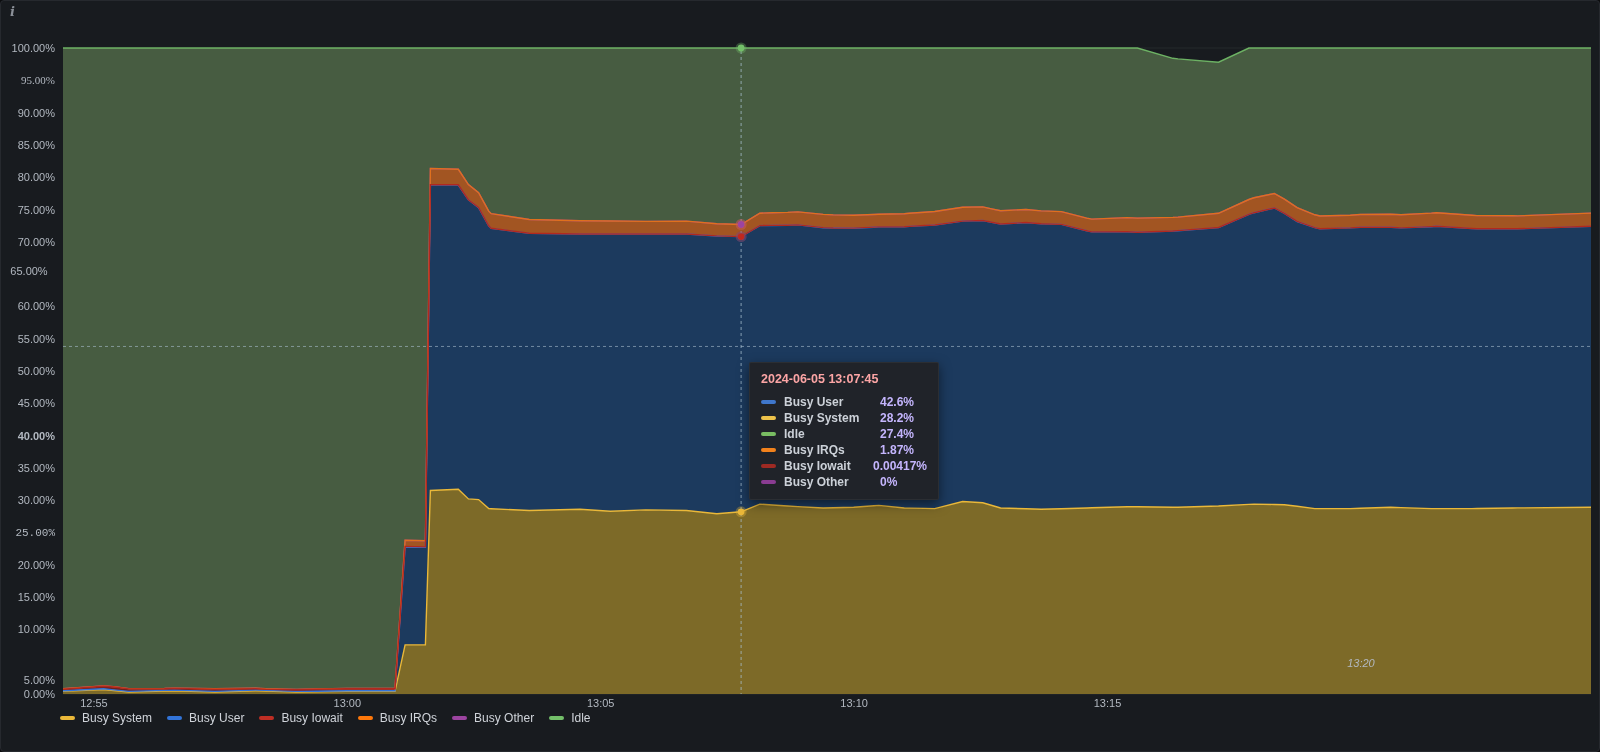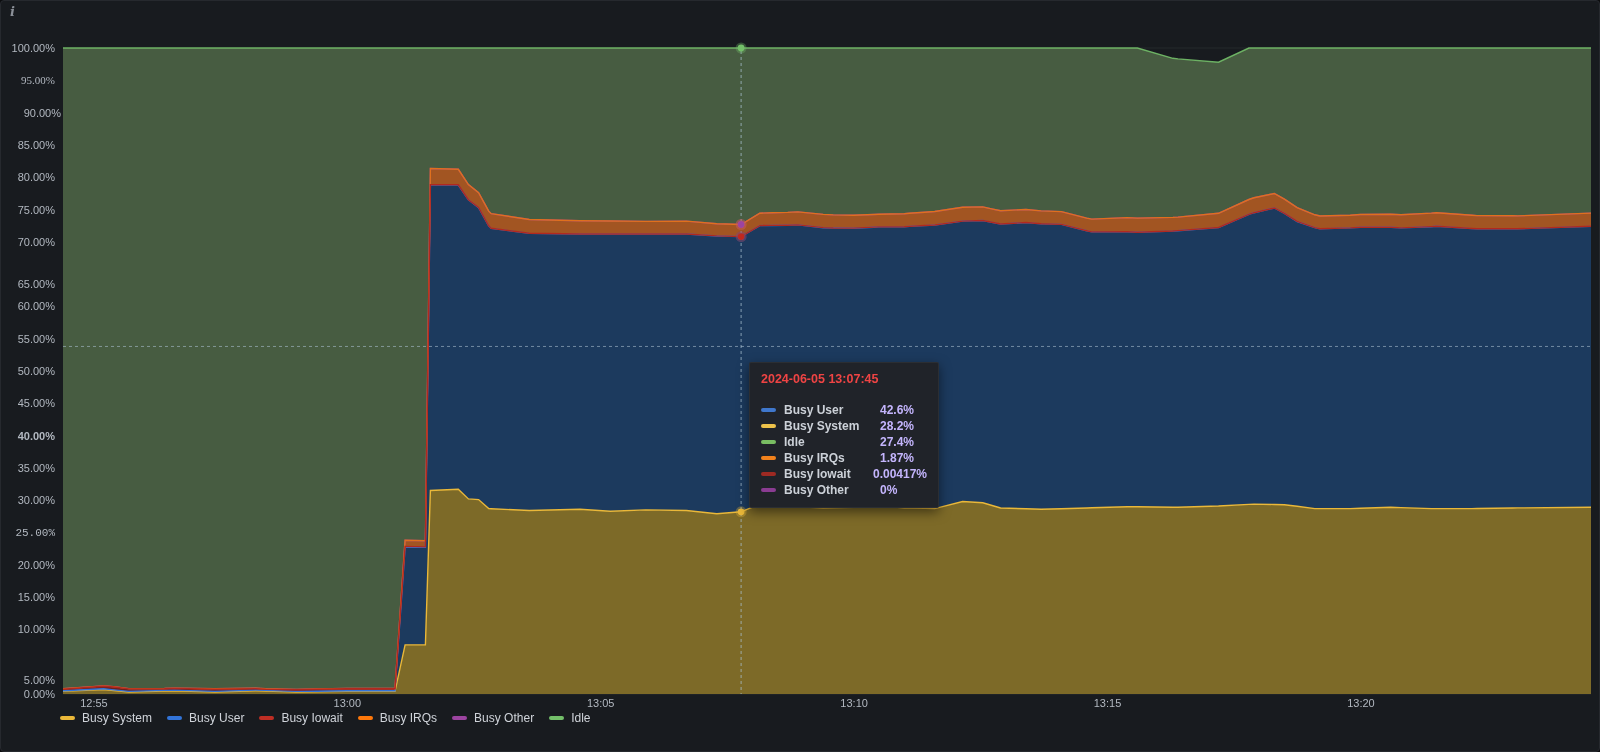--- a/index.html
+++ b/index.html
@@ -10,21 +10,21 @@
   .info-corner{position:absolute;top:4px;left:9px;font-family:"DejaVu Serif",serif;font-style:italic;font-weight:700;font-size:13px;color:#8b9098;line-height:14px;}
   #chart-svg{position:absolute;left:0;top:0;}
   .axis-label{position:absolute;font-size:11px;color:#b2b8c0;white-space:nowrap;}
   .y-label{text-align:right;width:52px;}
   .x-label{transform:translateX(-50%);}
   .legend{position:absolute;left:59px;top:710px;display:flex;align-items:center;gap:15px;}
   .legend-item{display:flex;align-items:center;gap:7px;cursor:pointer;}
   .legend-label{font-size:12px;font-weight:500;color:#d0d4da;}
   .swatch{width:15px;height:4px;border-radius:2px;display:inline-block;flex:none;}
   .tooltip{position:absolute;left:748px;top:361px;width:166px;background:#202329;border:1px solid rgba(255,255,255,.05);border-radius:2px;box-shadow:0 4px 12px rgba(0,0,0,.5);padding:9px 11px;z-index:5;}
-  .tooltip-title{font-size:12.5px;font-weight:700;color:#ef4444;margin-bottom:16px;}
+  .tooltip-title{font-size:12.5px;font-weight:700;color:#fca5a5;margin-bottom:8px;}
   .tt-row{display:flex;align-items:center;gap:8px;height:16px;}
   .tt-label{font-size:12px;font-weight:600;color:#ccd1d8;width:88px;}
   .tt-value{font-size:12px;font-weight:600;color:#c4b5fd;}
 </style>
 </head>
 <body>
 
 <div class="panel">
   <span class="info-corner">i</span>
 
@@ -103,47 +103,47 @@
         <g>
           <circle cx="740.0975124378109" cy="510.828" r="5.5" fill="#EAB839" opacity="0.32"></circle>
           <circle cx="740.0975124378109" cy="510.828" r="3.4" fill="#EAB839"></circle>
         </g>
       </g>
     </svg>
 
   <div id="y-axis">
       <span class="axis-label y-label" style="left: 2px; top: 41px;">100.00%</span>
       <span class="axis-label y-label" style="left: 2px; top: 73.3px; font-family: Liberation Serif, serif;">95.00%</span>
-      <span class="axis-label y-label" style="left: 8px; top: 105.6px;">90.00%</span>
+      <span class="axis-label y-label" style="left: 2px; top: 105.6px;">90.00%</span>
       <span class="axis-label y-label" style="left: 2px; top: 137.9px;">85.00%</span>
       <span class="axis-label y-label" style="left: 2px; top: 170.2px;">80.00%</span>
       <span class="axis-label y-label" style="left: 2px; top: 202.5px;">75.00%</span>
       <span class="axis-label y-label" style="left: 2px; top: 234.8px;">70.00%</span>
-      <span class="axis-label y-label" style="left: 2px; top: 277px;">65.00%</span>
+      <span class="axis-label y-label" style="left: 2px; top: 264px; text-align: center;">65.00%</span>
       <span class="axis-label y-label" style="left: 2px; top: 299.4px;">60.00%</span>
       <span class="axis-label y-label" style="left: 2px; top: 331.7px;">55.00%</span>
       <span class="axis-label y-label" style="left: 2px; top: 364px;">50.00%</span>
       <span class="axis-label y-label" style="left: 2px; top: 396.3px;">45.00%</span>
       <span class="axis-label y-label" style="left: 2px; top: 428.6px; font-weight: bold;">40.00%</span>
       <span class="axis-label y-label" style="left: 2px; top: 460.9px;">35.00%</span>
       <span class="axis-label y-label" style="left: 2px; top: 493.2px;">30.00%</span>
       <span class="axis-label y-label" style="left: 2px; top: 525.5px; font-family: Liberation Mono, monospace;">25.00%</span>
       <span class="axis-label y-label" style="left: 2px; top: 557.8px;">20.00%</span>
       <span class="axis-label y-label" style="left: 2px; top: 590.1px;">15.00%</span>
       <span class="axis-label y-label" style="left: 2px; top: 622.4px;">10.00%</span>
       <span class="axis-label y-label" style="left: 2px; top: 673px;">5.00%</span>
       <span class="axis-label y-label" style="left: 2px; top: 687px;">0.00%</span>
     </div>
   <div id="x-axis">
       <span class="axis-label x-label" style="left: 92.9148px; top: 696px;">12:55</span>
       <span class="axis-label x-label" style="left: 346.314px; top: 696px;">13:00</span>
       <span class="axis-label x-label" style="left: 599.714px; top: 696px;">13:05</span>
       <span class="axis-label x-label" style="left: 853.114px; top: 696px;">13:10</span>
       <span class="axis-label x-label" style="left: 1106.51px; top: 696px;">13:15</span>
-      <span class="axis-label x-label" style="left: 1359.91px; top: 696px;">13:20</span>
+      <span class="axis-label x-label" style="left: 1359.91px; top: 656px; font-style: italic;">13:20</span>
     </div>
 
   <div class="tooltip">
     <div class="tooltip-title">2024-06-05 13:07:45</div>
     <div id="tooltip-rows">
         <div class="tt-row">
           <span class="swatch" style="background: rgb(63, 119, 204);"></span>
           <span class="tt-label">Busy User</span>
           <span class="tt-value">42.6%</span>
         </div>

